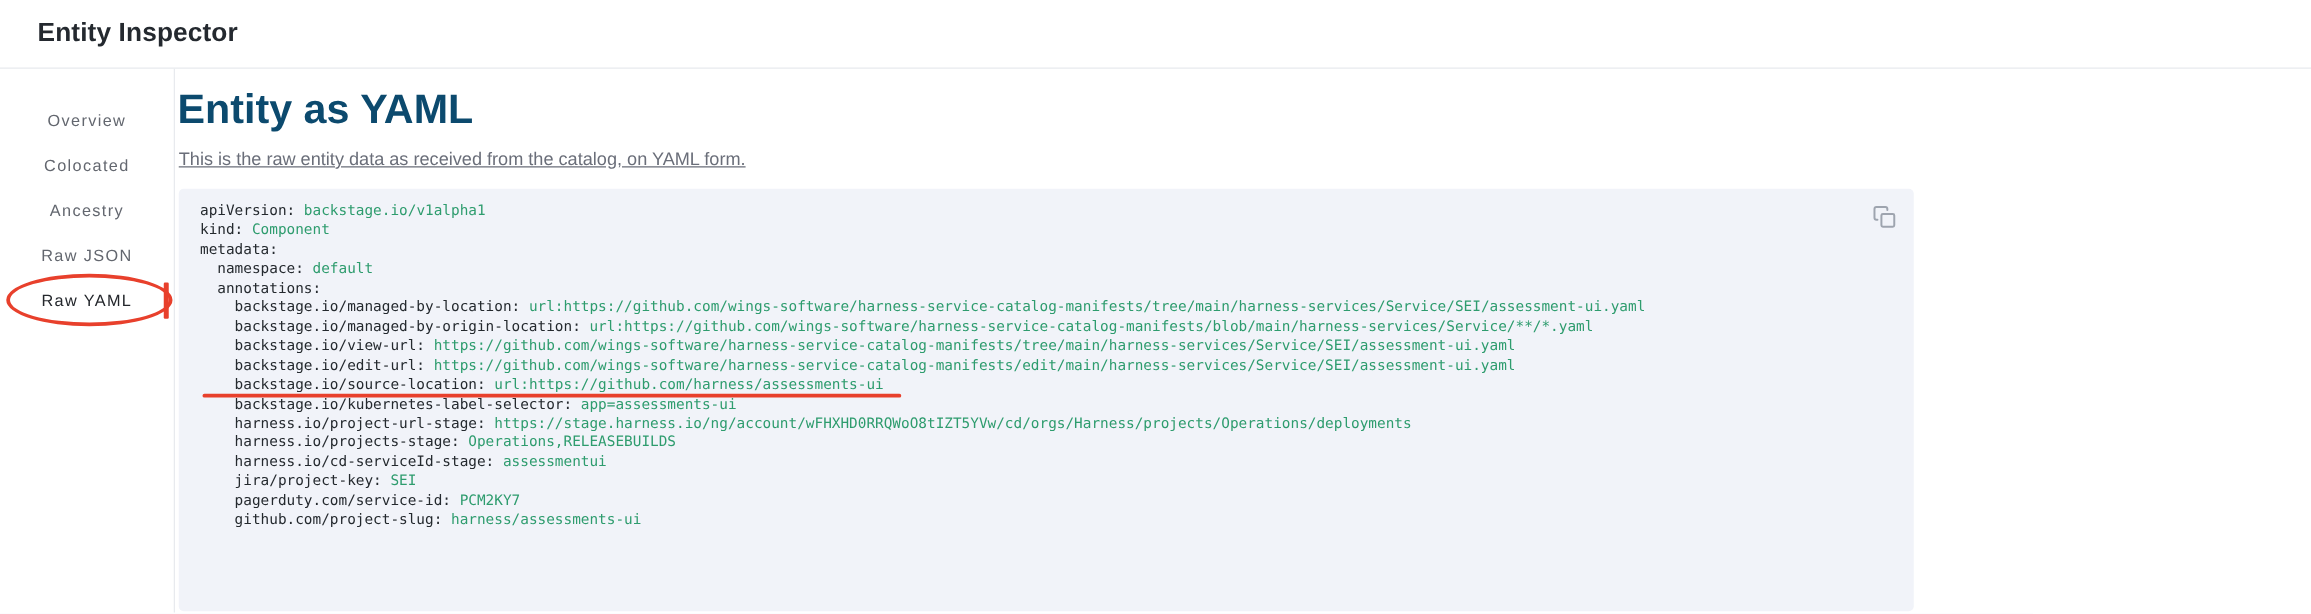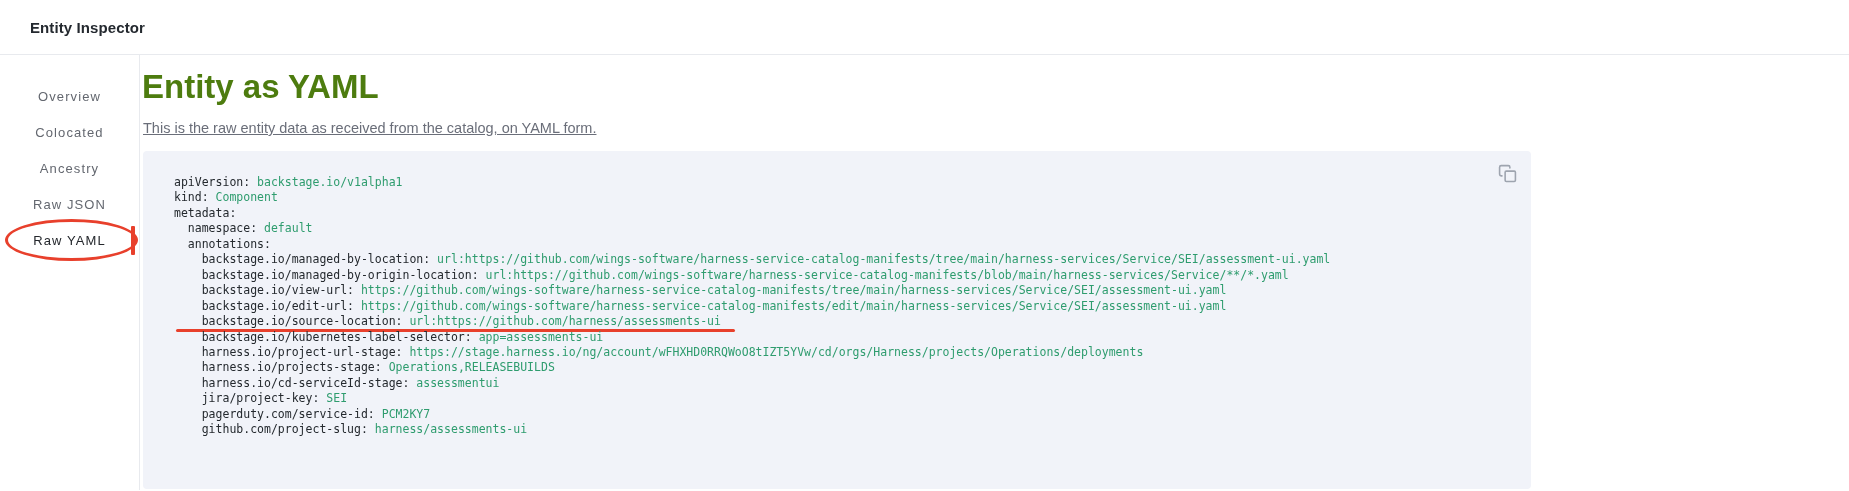--- a/index.html
+++ b/index.html
@@ -12,53 +12,53 @@
   *{box-sizing:border-box;}
   html,body{margin:0;padding:0;}
   body{
     width:1849px;height:491px;overflow:hidden;background:#fff;
     font-family:"Liberation Sans", sans-serif;position:relative;
   }
   .app-header{
     height:55px;border-bottom:1px solid var(--divider);
     display:flex;align-items:center;padding-left:30px;
   }
-  .app-title{font-size:15px;font-weight:700;color:#24292f;margin:0;letter-spacing:.1px;}
+  .app-title{font-size:21px;font-weight:700;color:#24292f;margin:0;letter-spacing:.1px;}
   .content{display:flex;height:435px;}
   .sidebar{
     flex:0 0 140px;width:140px;border-right:1px solid var(--divider);
     padding-top:23px;position:relative;
   }
   .side-item{
     height:36px;display:flex;align-items:center;justify-content:center;
     font-size:13px;letter-spacing:1.1px;color:#63676f;cursor:pointer;position:relative;
   }
   .side-item.selected{color:#24272c;font-weight:400;}
   .tab-indicator{
     position:absolute;right:4px;top:4px;width:4px;height:29px;
     background:var(--accent);border-radius:1px;
   }
   .annot-ellipse{
     position:absolute;left:5px;right:1px;top:-3px;bottom:-3px;
     border:3.5px solid var(--accent);border-radius:50%;pointer-events:none;
   }
   .main{flex:1;padding:13px 0 0 2px;}
-  .section-title{margin:0;font-size:33px;font-weight:700;color:#4d7c0f;}
+  .section-title{margin:0;font-size:33px;font-weight:700;color:#0c4a6e;}
   .section-desc{margin:14px 0 0 1px;font-size:14.5px;color:#6a6e79;text-decoration:underline;}
   .codeblock{
     position:relative;margin:15px 0 0 1px;width:1388px;height:338px;
     background:var(--codebg);border-radius:4px;
     padding:10px 44px 14px 17px;overflow:hidden;
   }
   .copy-btn{
     position:absolute;top:11px;right:13px;width:22px;height:22px;
     display:flex;align-items:center;justify-content:center;cursor:pointer;
   }
   pre.yaml{
-    margin:14px;font-family:"DejaVu Sans Mono", monospace;
+    margin:0;font-family:"DejaVu Sans Mono", monospace;
     font-size:11.5px;line-height:15.45px;color:var(--key);
   }
   .code-line{white-space:pre;}
   .yval{color:var(--val);}
   .line-inner{position:relative;display:inline-block;}
   .line-inner.underlined::after{
     content:"";position:absolute;left:2px;right:-14px;bottom:-2.5px;height:3.5px;
     background:var(--accent);border-radius:2px;
   }
 </style>

